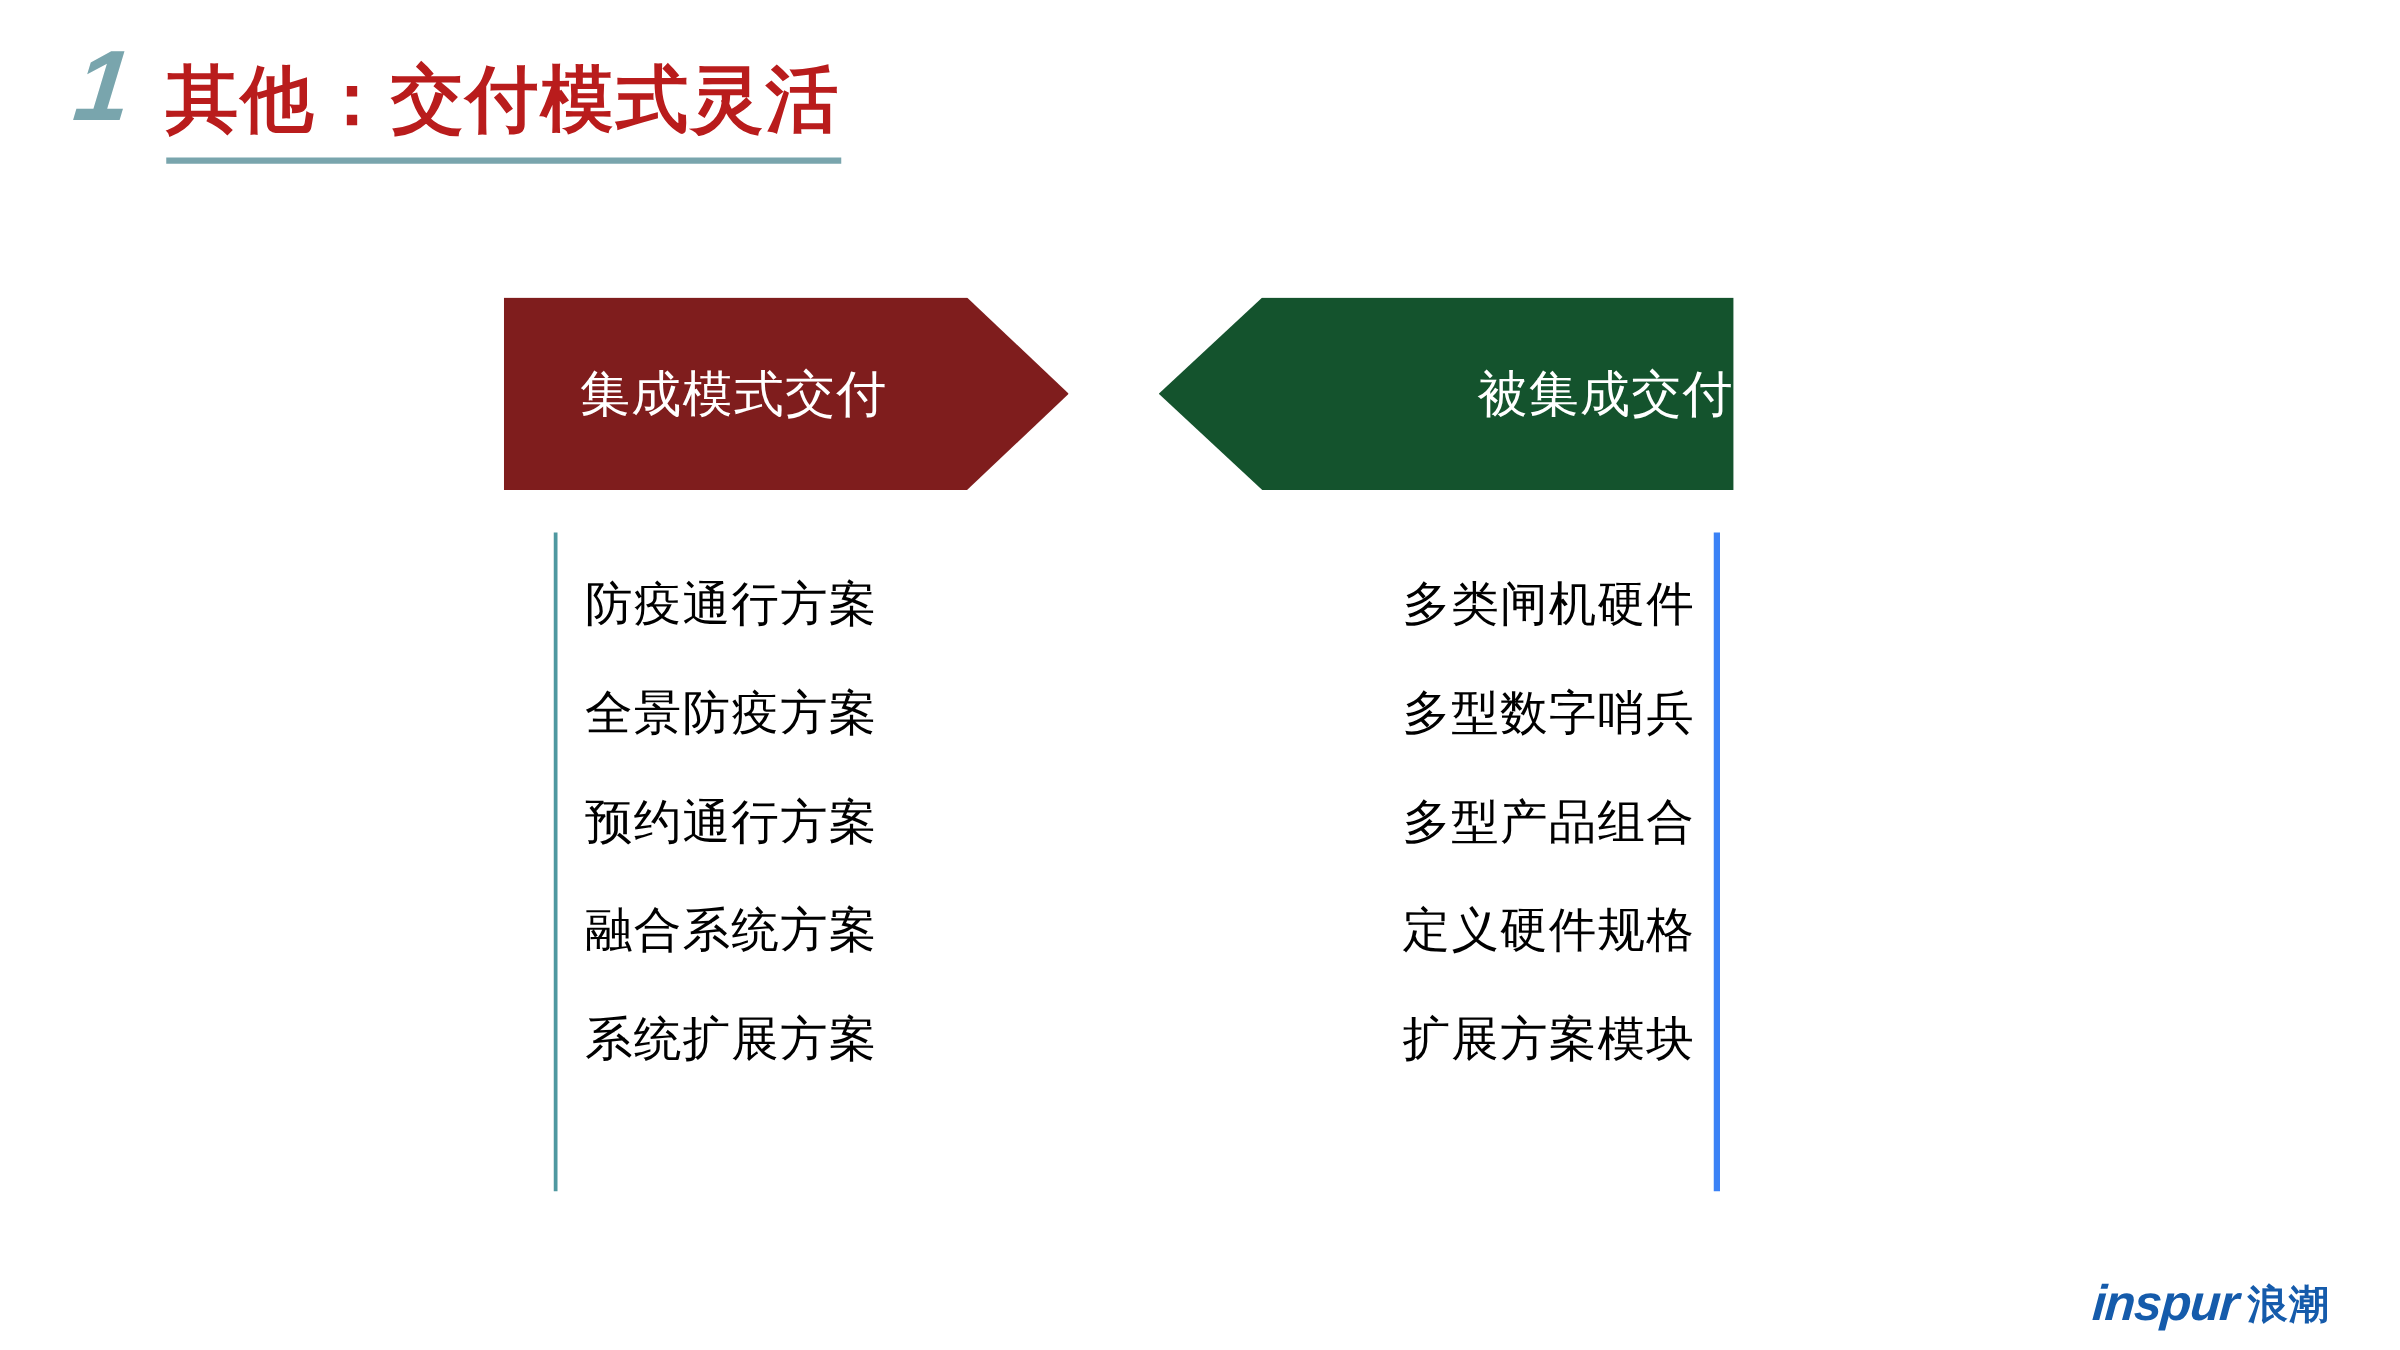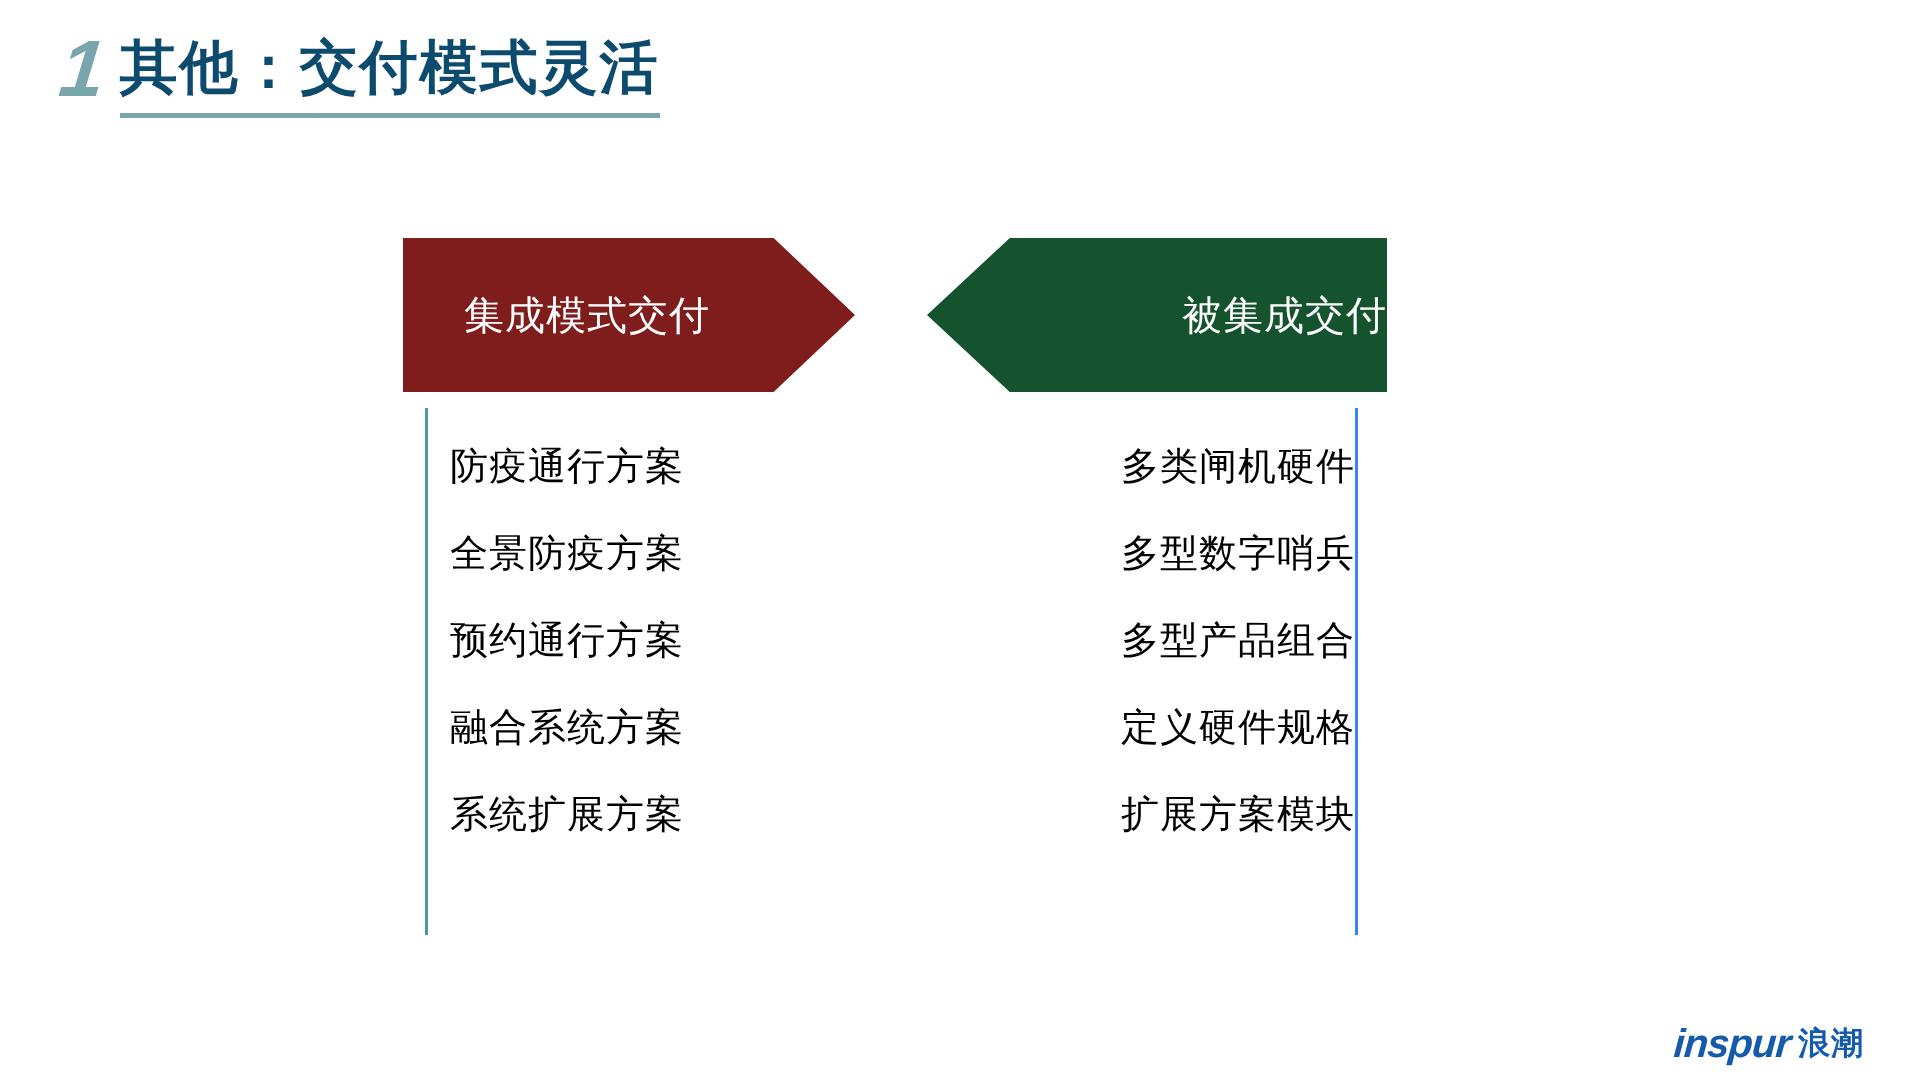--- a/index.html
+++ b/index.html
@@ -14,23 +14,23 @@
   
   .title-block{position:absolute;left:60px;top:26px;display:flex;align-items:flex-start;}
   .title-marker{
     display:inline-block;
     font-size:80px;line-height:86px;font-weight:bold;font-style:italic;
     color:#79a5ad;
     transform:skewX(-6deg);
     margin-right:14px;
   }
   .page-title{
-    margin:1px;
+    margin:14px;
     font-size:58px;line-height:80px;font-weight:bold;
-    color:#0c4a6e;
+    color:#b91c1c;
     letter-spacing:2px;
     border-bottom:5px solid #79a5ad;
     padding-bottom:6px;
   }
 
   
   .arrow{
     position:absolute;top:238px;height:154px;
     display:flex;align-items:center;
     color:#ffffff;font-size:40px;letter-spacing:1px;
@@ -46,41 +46,41 @@
     left:927px;width:460px;
     background:#14532d;
     clip-path:polygon(18% 0,100% 0,100% 100%,18% 100%,0 50%);
     justify-content:flex-end;
     padding-left:84px;box-sizing:border-box;
   }
 
   
   .col{
     position:absolute;top:408px;height:527px;
-    margin:0;list-style:none;
+    margin:18px;list-style:none;
     display:flex;flex-direction:column;
     gap:43px;
     padding:36px 0 0 0;
     box-sizing:border-box;
   }
   .col li{
     font-size:38px;line-height:44px;
     color:#000000;
     letter-spacing:1px;
     white-space:nowrap;
   }
   .col-left{
     left:425px;width:300px;
     border-left:3px solid #4f98a0;
     padding-left:22px;
   }
   .col-right{
     left:1080px;width:278px;
-    border-right:3px solid #3b82f6;
-    padding-right:0;
+    border-right:5px solid #3b82f6;
+    padding-right:15px;
     text-align:right;
   }
 
   
   .logo{
     position:absolute;right:56px;bottom:14px;
     display:flex;align-items:center;gap:8px;
     color:#155bab;
   }
   .logo-latin{

